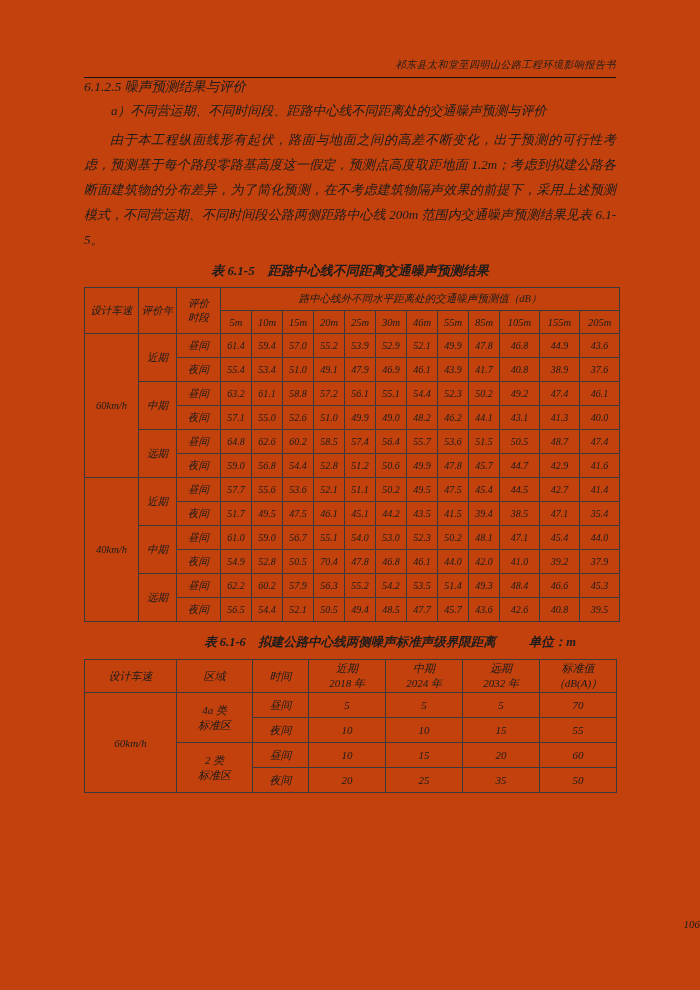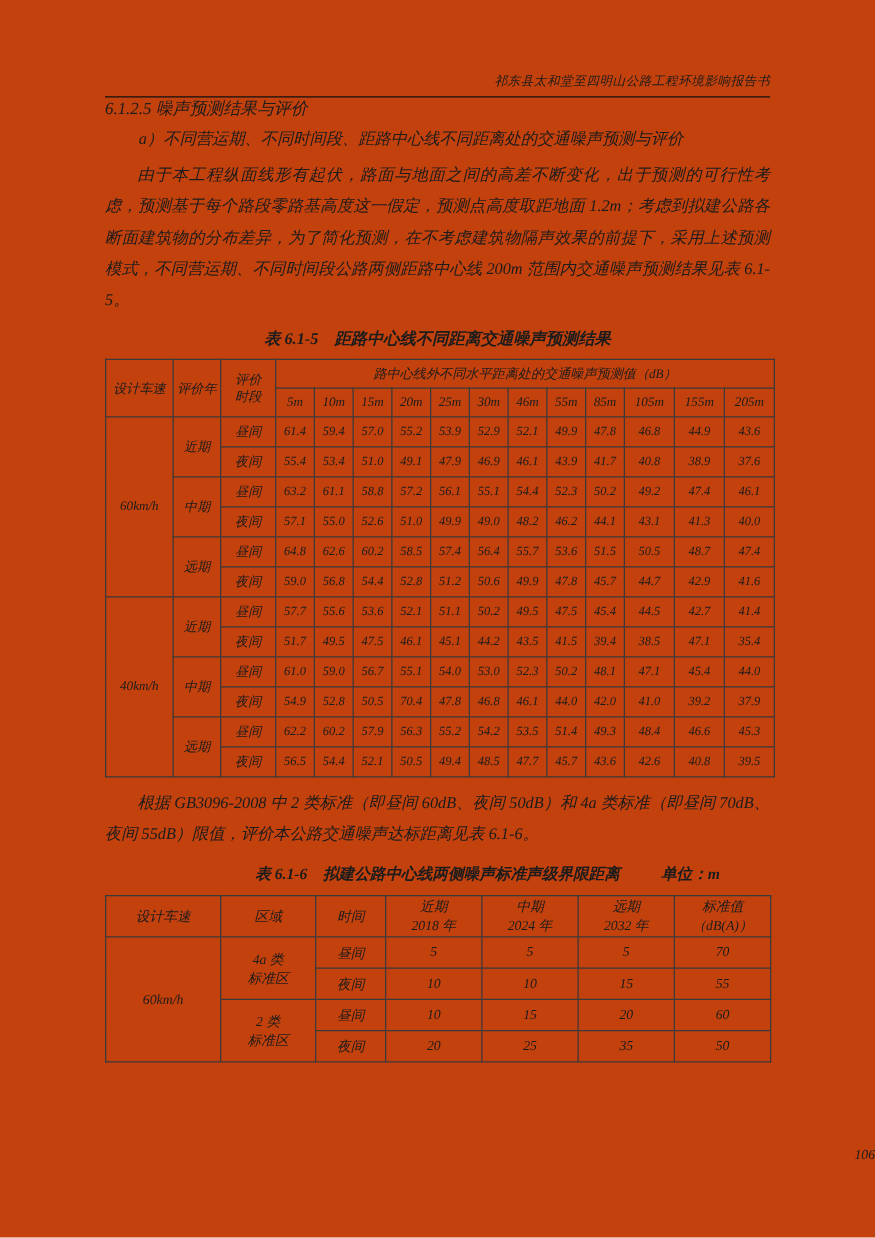--- a/index.html
+++ b/index.html
@@ -337,21 +337,20 @@
             <td>47.7</td>
             <td>45.7</td>
             <td>43.6</td>
             <td>42.6</td>
             <td>40.8</td>
             <td>39.5</td>
           </tr>
         </tbody>
     </table>
 
-    <div class="para">根据 GB3096-2008 中 2 类标准（即昼间 60dB、夜间 50dB）和 4a 类标准（即昼间 70dB、夜间 55dB）限值，评价本公路交通噪声达标距离见表 6.1-6。</div>
 
     <div class="tbl-title2-wrap">
       <span>表 6.1-6　拟建公路中心线两侧噪声标准声级界限距离</span>
       <span class="unit-label">单位：m</span>
     </div>
 
     <table id="table2">
       <colgroup>
         <col style="width:92px">
           <col style="width:76px">

